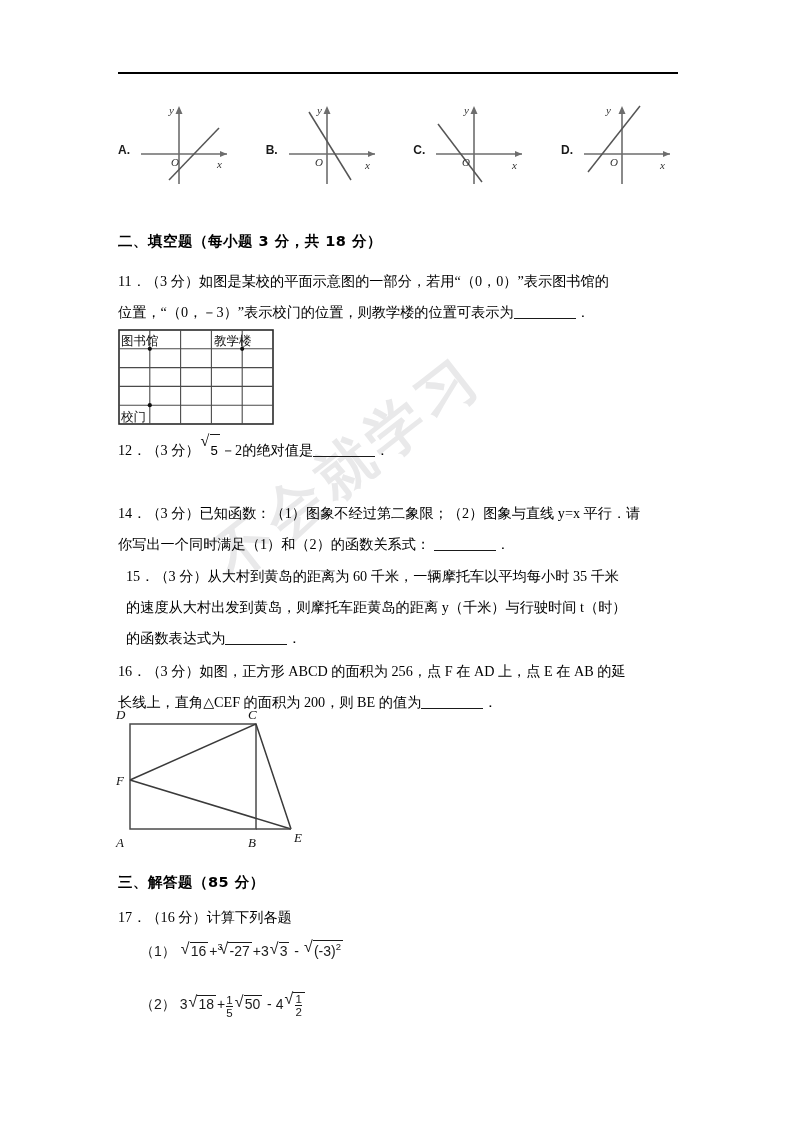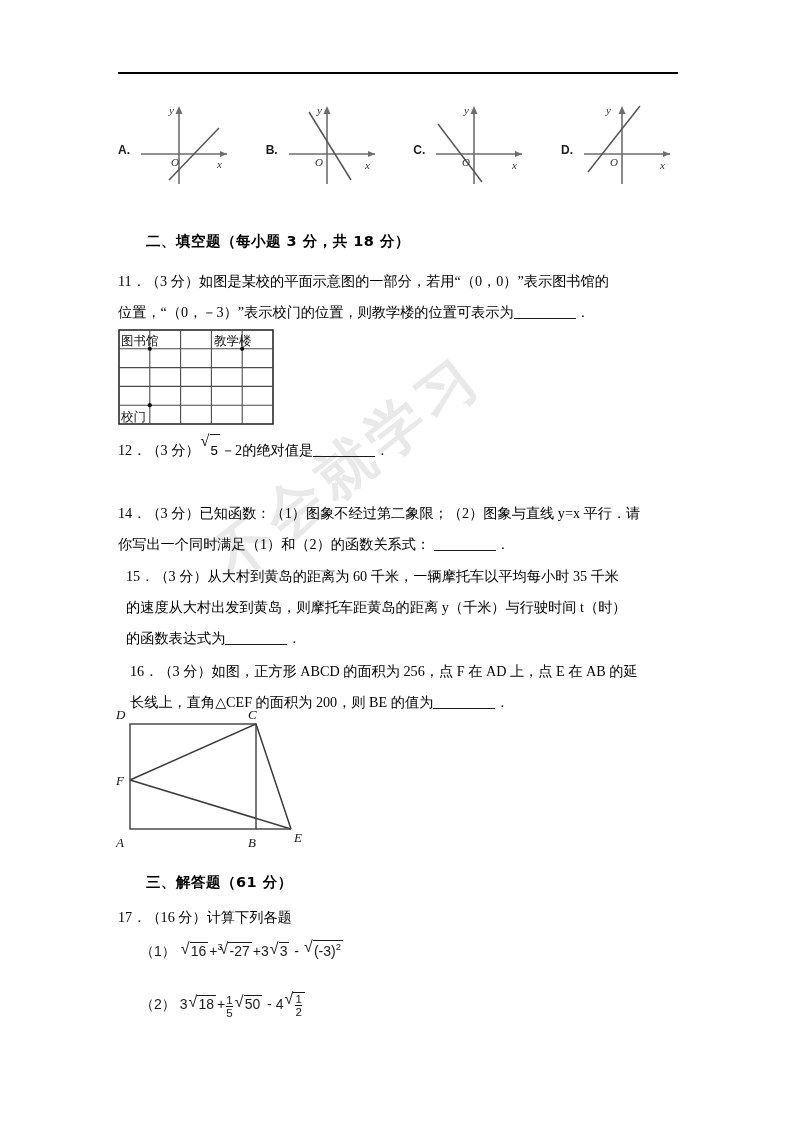--- a/index.html
+++ b/index.html
@@ -83,21 +83,20 @@
   
   .section-heading {
     position: absolute;
     left: 118px;
     font-family: "DejaVu Sans", "Liberation Sans", sans-serif;
     font-size: 14.5px;
     font-weight: 700;
     color: #000;
     letter-spacing: 0.5px;
     white-space: nowrap;
-    margin-left: 28px;
   }
   .qblock {
     position: absolute;
     left: 118px;
     width: 560px;
     font-size: 14.2px;
     line-height: 31px;
     color: #000000;
     text-align: justify;
   }
@@ -280,21 +279,21 @@
       <span>14</span><span>．</span><span>（3 分）</span><span>已知函数：（1）图象不经过第二象限；（2）图象与直线 y=x 平行．请</span><br>
       <span>你写出一个同时满足（1）和（2）的函数关系式：</span>&nbsp;<span class="blank"></span><span>．</span>
     </div>
 
     <div class="qblock" style="top:561px;margin-left:8px;">
       <span>15</span><span>．</span><span>（3 分）</span><span>从大村到黄岛的距离为 60 千米，一辆摩托车以平均每小时 35 千米</span><br>
       <span>的速度从大村出发到黄岛，则摩托车距黄岛的距离 y（千米）与行驶时间 t（时）</span><br>
       <span>的函数表达式为</span><span class="blank"></span><span>．</span>
     </div>
 
-    <div class="qblock" style="top:656px;margin-left:12px;">
+    <div class="qblock" style="top:656px;">
       <span>16</span><span>．</span><span>（3 分）</span><span>如图，正方形 ABCD 的面积为 256，点 F 在 AD 上，点 E 在 AB 的延</span><br>
       <span>长线上，直角△CEF 的面积为 200，则 BE 的值为</span><span class="blank"></span><span>．</span>
     </div>
 
     <div class="geo-fig">
       <svg width="220" height="150" viewBox="0 0 220 150">
 
         <rect x="22" y="22" width="126" height="105" fill="none" stroke="#4a4a4a" stroke-width="1.5"></rect>
 
         <line x1="22" y1="78" x2="148" y2="22" stroke="#3a3a3a" stroke-width="1.5"></line>
@@ -303,21 +302,21 @@
         <line x1="148" y1="127" x2="183" y2="127" stroke="#4a4a4a" stroke-width="1.5"></line>
         <text x="8" y="17" font-family="Liberation Serif, serif" font-style="italic" font-size="13" fill="#111">D</text>
         <text x="140" y="17" font-family="Liberation Serif, serif" font-style="italic" font-size="13" fill="#111">C</text>
         <text x="8" y="83" font-family="Liberation Serif, serif" font-style="italic" font-size="13" fill="#111">F</text>
         <text x="8" y="145" font-family="Liberation Serif, serif" font-style="italic" font-size="13" fill="#111">A</text>
         <text x="140" y="145" font-family="Liberation Serif, serif" font-style="italic" font-size="13" fill="#111">B</text>
         <text x="186" y="140" font-family="Liberation Serif, serif" font-style="italic" font-size="13" fill="#111">E</text>
       </svg>
     </div>
 
-    <div class="section-heading" style="top:873px;">三、解答题（61 分）</div>
+    <div class="section-heading" style="top:873px;">三、解答题（85 分）</div>
 
     <div class="qblock" style="top:902px;">
       <span>17</span><span>．</span><span>（16 分）</span><span>计算下列各题</span>
     </div>
 
     <div class="mathline" style="top:940px;">
       <span>（1）</span>
       <span class="rad"><span class="radsym">√</span><span class="radbody">16</span></span><span>+</span><span class="idx">3</span><span class="rad"><span class="radsym">√</span><span class="radbody">-27</span></span><span>+</span><span>3</span><span class="rad"><span class="radsym">√</span><span class="radbody">3</span></span><span>&nbsp;-&nbsp;</span><span class="rad"><span class="radsym">√</span><span class="radbody"><span>(-3)</span><span class="sup">2</span></span></span>
     </div>
 

